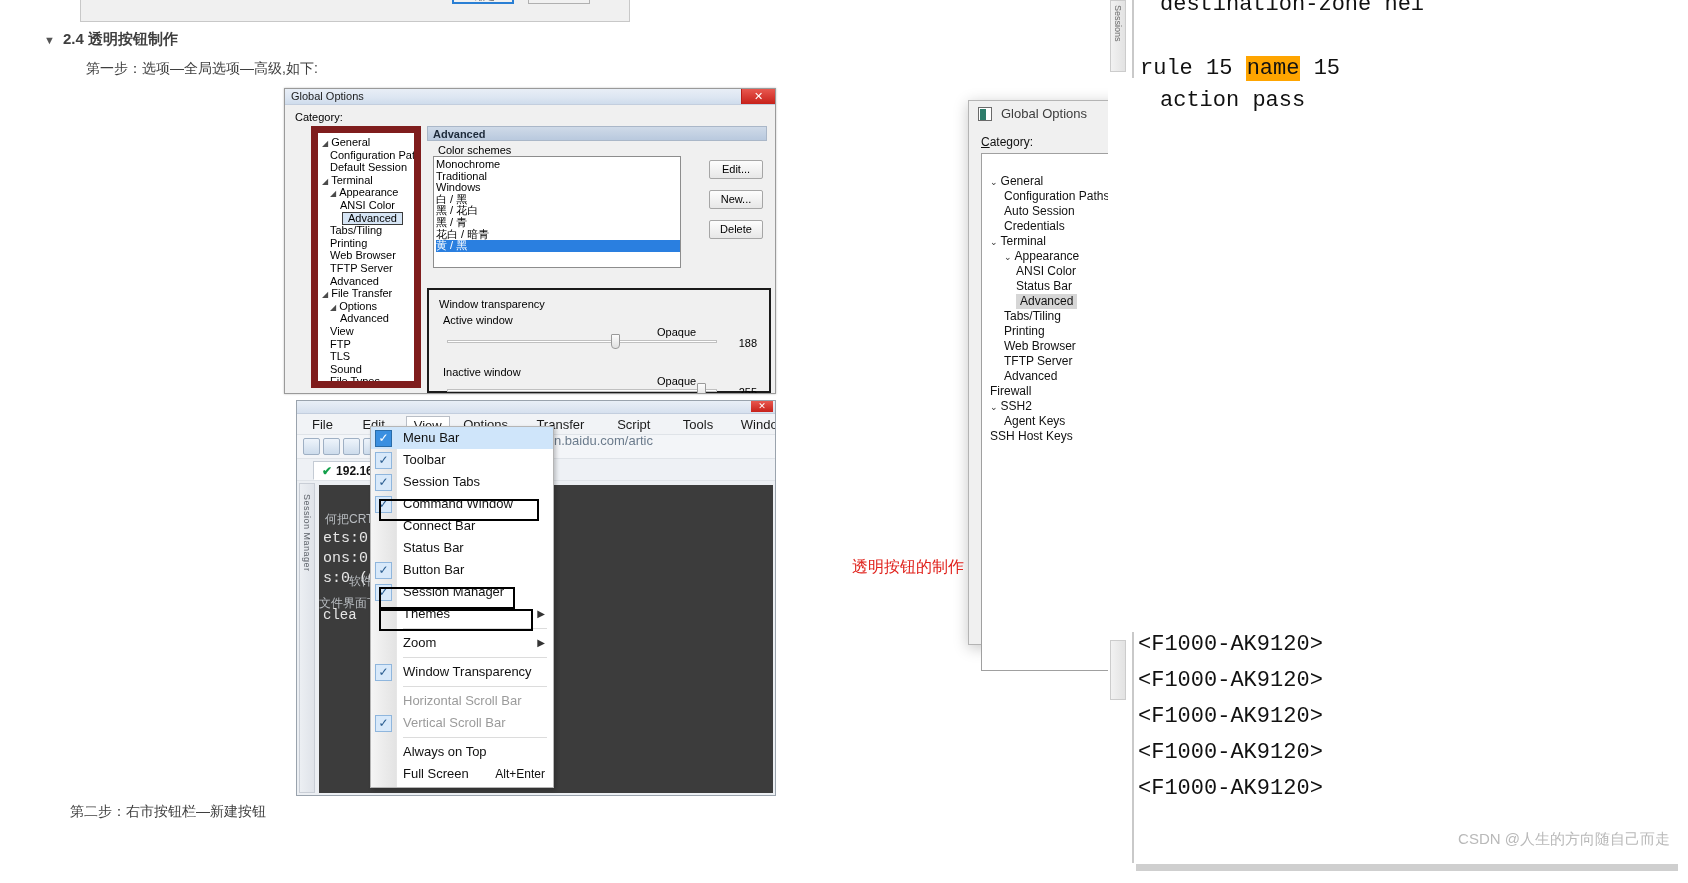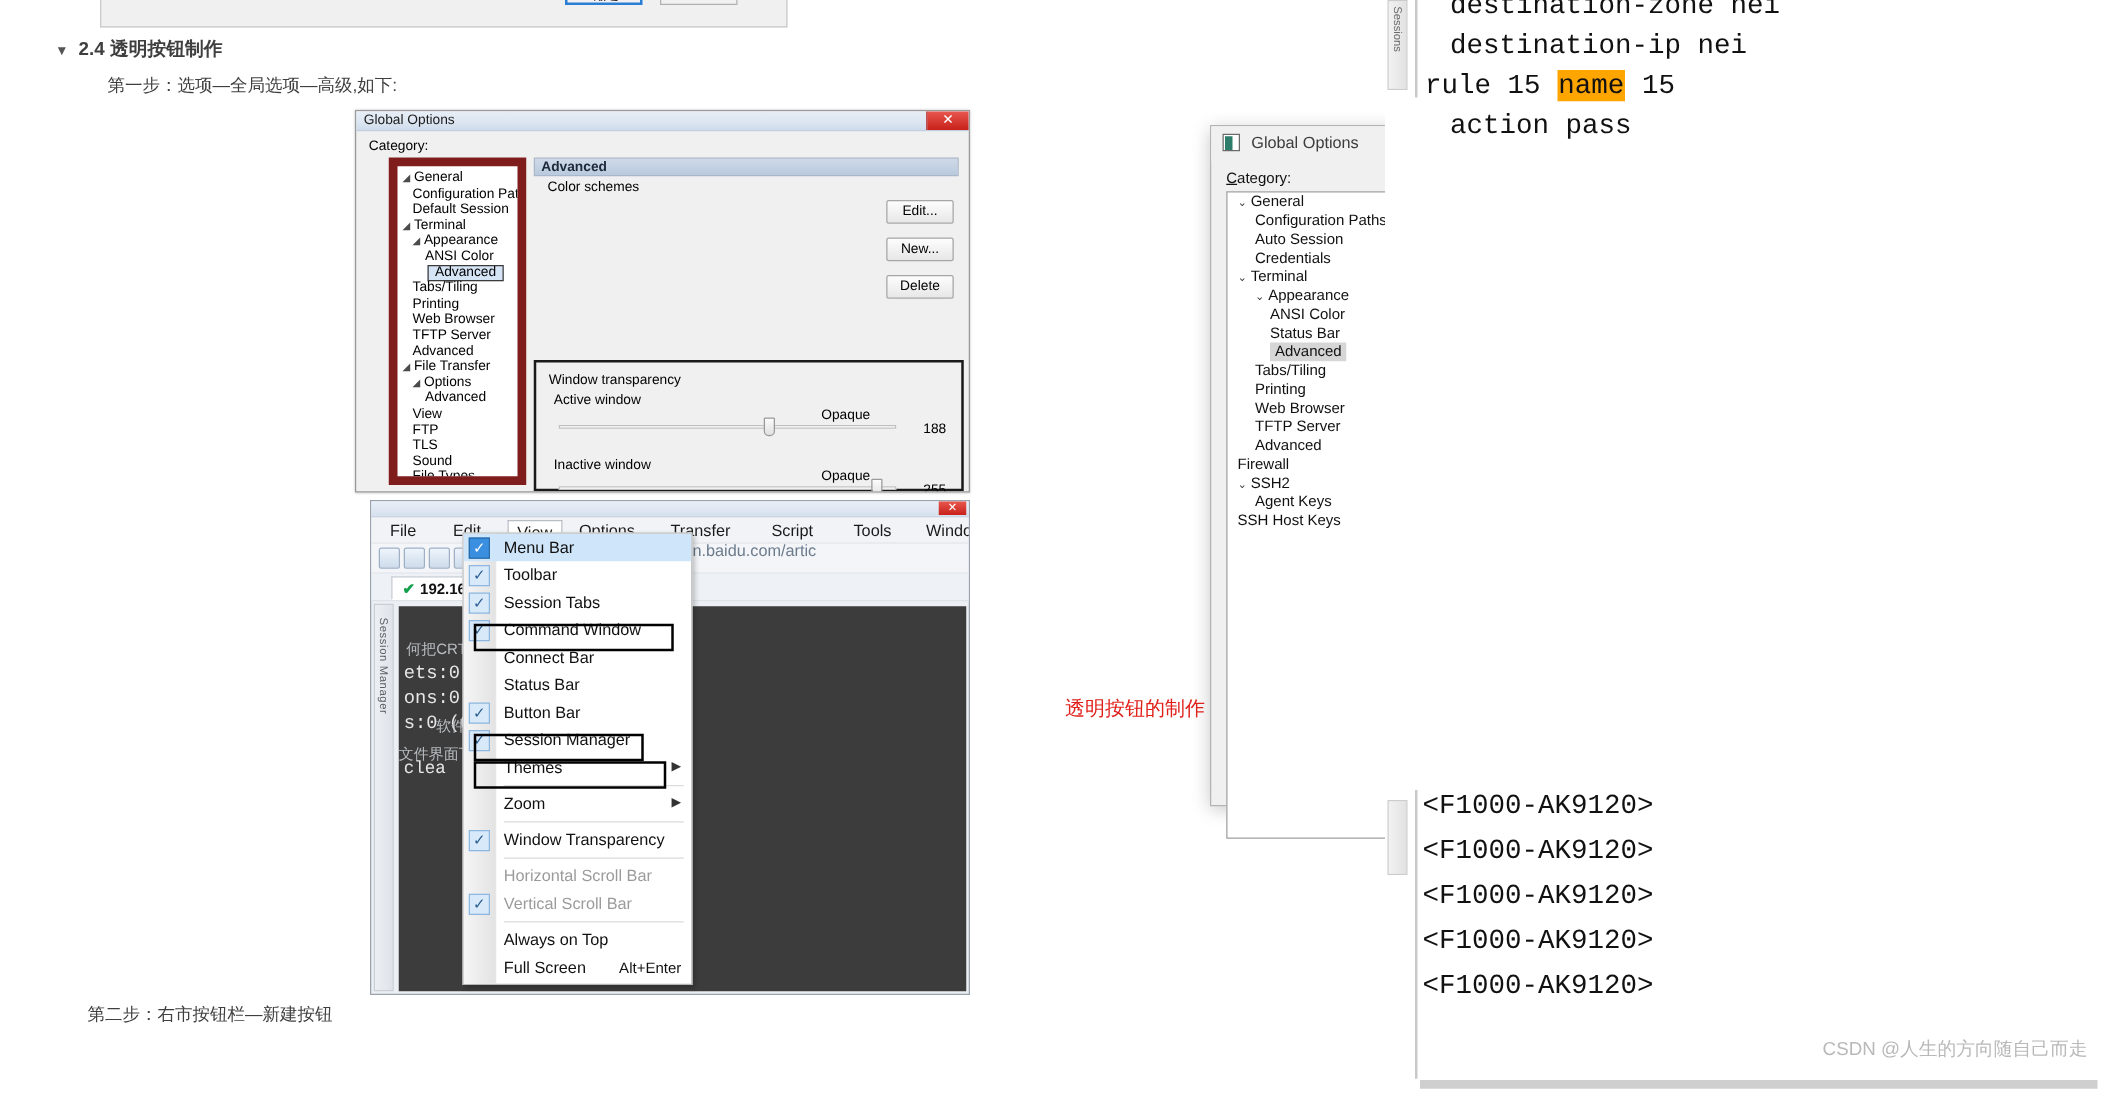--- a/index.html
+++ b/index.html
@@ -240,21 +240,21 @@
   #dlg2 .tb .appicon i {
     display:block; width: 6px; height: 11px; margin: 1px 0 0 1px; background:#2e7d6b;
   }
   #dlg2 .tb .t { position:absolute; left: 32px; top: 5px; font-size: 13px; color: #3c3c3c; }
   #dlg2 .tb .x { position:absolute; right: 4px; top: 2px; width: 42px; height: 22px;
     text-align:center; line-height: 21px; font-size: 14px; color: #4a4a4a; }
   #dlg2 .catlabel { position:absolute; left: 12px; top: 34px; font-size: 12px; }
   #dlg2 .catlabel u { text-decoration: underline; }
   #dlg2 .tree {
     position:absolute; left: 12px; top: 52px; width: 140px; height: 518px;
-    background: #fff; border: 1px solid #a0a0a0; overflow: hidden; padding-top: 0;
+    background: #fff; border: 1px solid #a0a0a0; overflow: hidden; padding-top: 20px;
   }
   #dlg2 .tree .node { height: 15px; line-height: 15px; font-size: 12px; white-space: nowrap; }
   #dlg2 .tree .lv0 { padding-left: 8px; }
   #dlg2 .tree .lv1 { padding-left: 22px; }
   #dlg2 .tree .lv2 { padding-left: 34px; }
   #dlg2 .tree .chev { font-size: 9px; color:#333; margin-right: 3px; }
   #dlg2 .tree .selnode { display:inline-block; background:#d6d6d6; padding: 0 4px; }
   #dlg2 .rp { position:absolute; left: 160px; top: 52px; right: 8px; }
   #dlg2 .paneheader {
     height: 18px; background: #cfdbe8; font-weight: bold; font-size: 12px;
@@ -404,20 +404,30 @@
         <div class="node n1"><span>Sound</span></div>
         <div class="node n1"><span>File Types</span></div>
         <div class="node n1"><span>File</span></div>
       </div>
 
     <div class="rightpane">
       <div class="paneheader">Advanced</div>
 
       <div class="group">
         <div class="gtitle">Color schemes</div>
+        <div class="listbox" id="d1list">
+            <div class="li">Monochrome</div>
+            <div class="li">Traditional</div>
+            <div class="li">Windows</div>
+            <div class="li">白 / 黑</div>
+            <div class="li">黑 / 花白</div>
+            <div class="li">黑 / 青</div>
+            <div class="li">花白 / 暗青</div>
+            <div class="li hl">黄 / 黑</div>
+          </div>
         <div class="sidebtn" style="top:10px;">Edit...</div>
         <div class="sidebtn" style="top:40px;">New...</div>
         <div class="sidebtn" style="top:70px;">Delete</div>
       </div>
 
       <div class="transpanel">
         <div class="gt">Window transparency</div>
         <div class="lbl-aw">Active window</div>
         <div class="lbl-op1">Opaque</div>
         <div class="sl sl1"></div>
@@ -645,21 +655,20 @@
 
   <div id="codepanel">
     <div class="sidestrip">
       <span>Sessions</span>
     </div>
     <div class="sidestrip2"></div>
     <div class="vline" style="left:24px; top:0; height:78px;"></div>
     <div class="vline" style="left:24px; top:632px; bottom:20px;"></div>
 
     <div class="code" style="top:-12px; left:52px;">destination-zone nei</div>
-    <div class="code" style="top:20px; left:52px;">destination-ip nei</div>
     <div class="code" style="top:52px; left:32px;"><span>rule 15 </span><span class="hl-name">name</span><span> 15</span></div>
     <div class="code" style="top:84px; left:52px;">action pass</div>
 
     <div class="code" style="top:628px;">&lt;F1000-AK9120&gt;</div>
     <div class="code" style="top:664px;">&lt;F1000-AK9120&gt;</div>
     <div class="code" style="top:700px;">&lt;F1000-AK9120&gt;</div>
     <div class="code" style="top:736px;">&lt;F1000-AK9120&gt;</div>
     <div class="code" style="top:772px;">&lt;F1000-AK9120&gt;</div>
 
     <div class="csdn">CSDN @人生的方向随自己而走</div>

